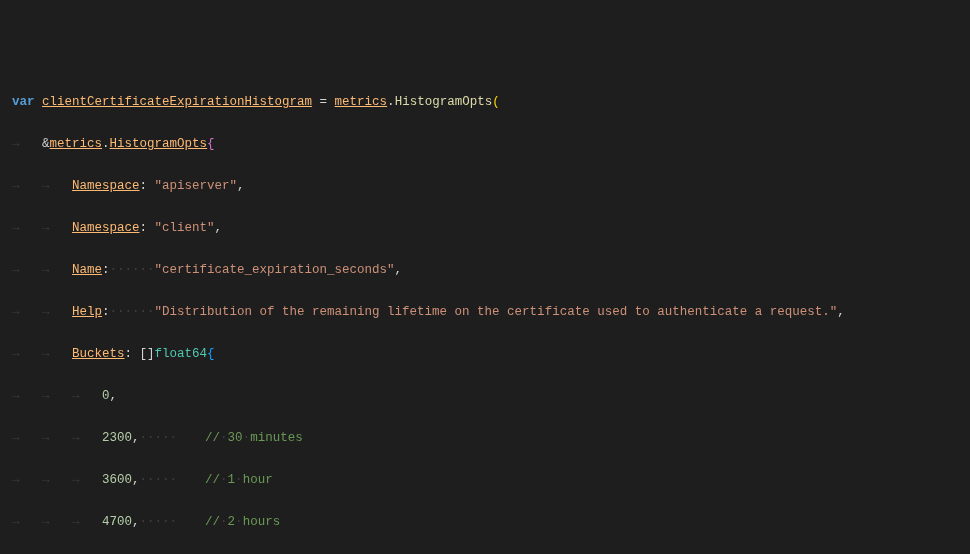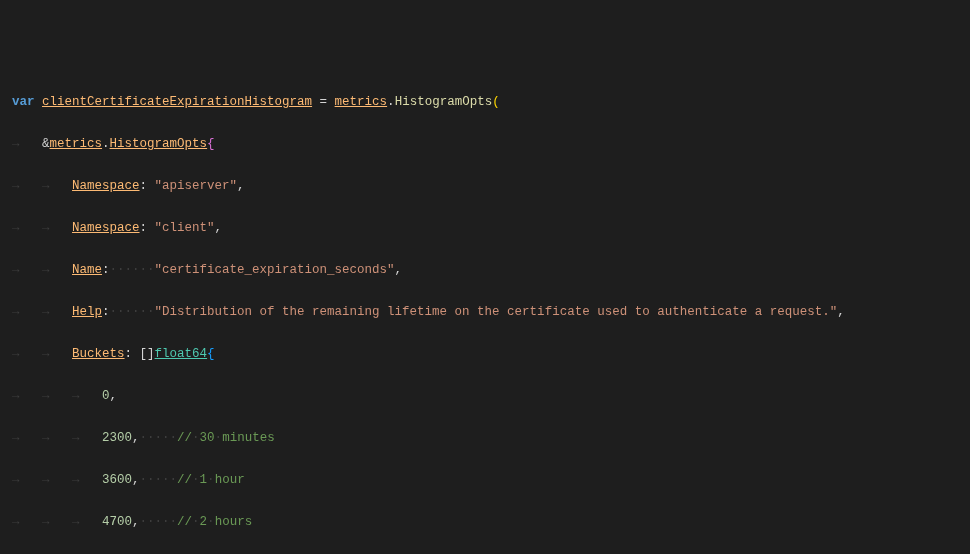--- a/index.html
+++ b/index.html
@@ -11,24 +11,24 @@
     line-height: 21px;
     color: #d4d4d4;
     white-space: pre;
     overflow: hidden;
   }
   .line { display: block; }
   .kw     { color: #569cd6; font-weight: bold; }   
   .ident  { color: #fdba74; text-decoration: underline; }   
   .punct  { color: #d4d4d4; }   
   .func   { color: #dcdcaa; }   
-  .type   { color: #4ec9b0; text-decoration: underline; }   
+  .type   { color: #4ec9b0; }   
   .str    { color: #ce9178; }   
   .num    { color: #b5cea8; }   
-  .comm   { color: #6a9955; }   
+  .comm   { color: #6a9955; margin-left: 28px; }   
   .ws     { color: #3e3e3e; }   
   .braceY { color: #ffd700; }
   .braceP { color: #da70d6; }
   .braceB { color: #179fff; }
 </style>
 </head>
 <body>
 
 
 

